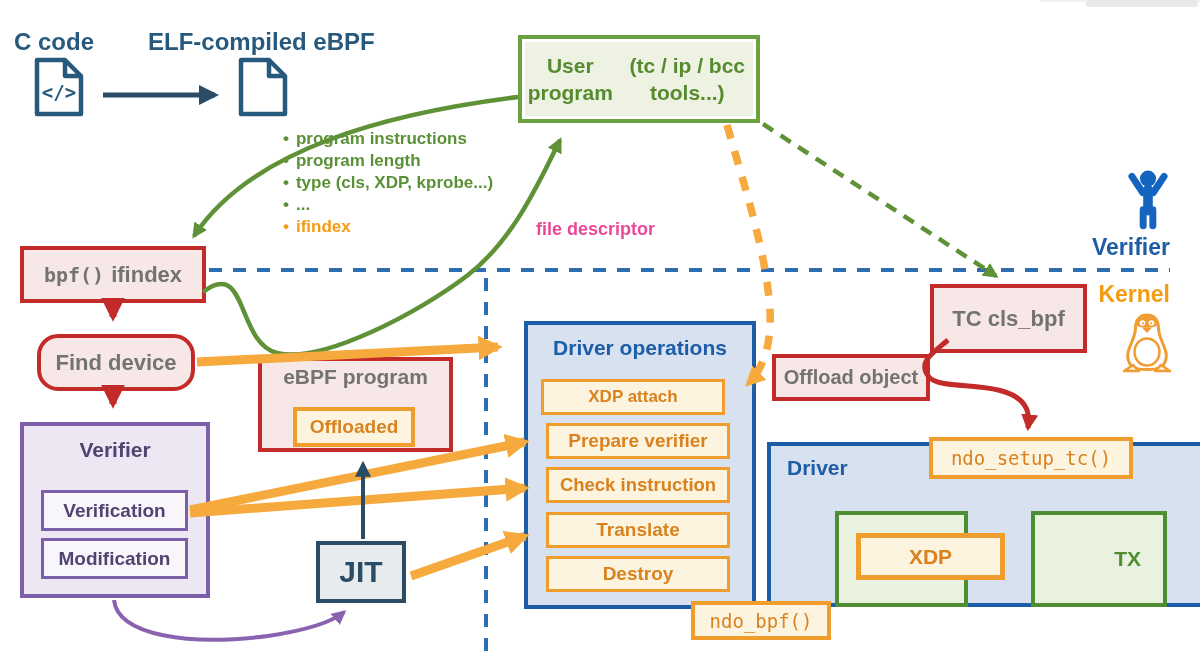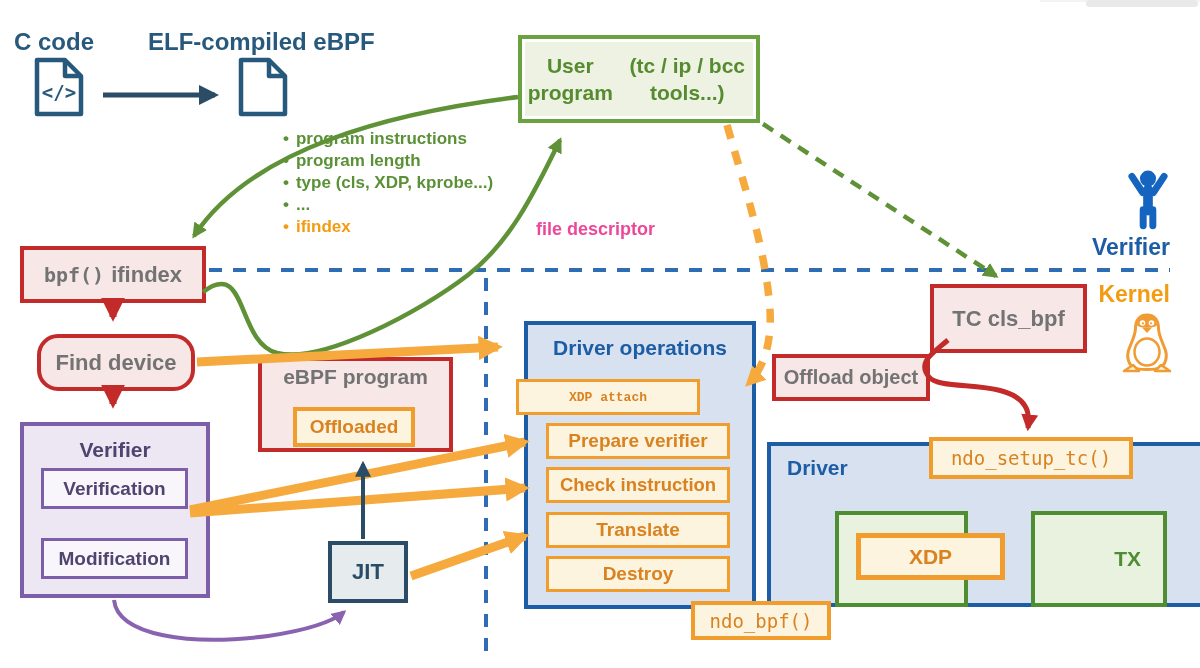--- a/index.html
+++ b/index.html
@@ -72,34 +72,34 @@
   <div class="box red t600" style="left:20px;top:246px;width:186px;height:57px;font-size:22px;">
     <span class="mono" style="font-size:20px;">bpf()</span>
     <span style="margin-left:7px;">ifindex</span>
   </div>
 
   <div class="box red t600" style="left:37px;top:334px;width:158px;height:57px;font-size:22px;border-radius:21px;">Find device</div>
 
   <div class="box purple" style="left:20px;top:422px;width:190px;height:176px;align-items:flex-start;">
     <div class="t600" style="margin-top:12px;font-size:21px;">Verifier</div>
   </div>
-  <div class="box purple-inner t600" style="left:41px;top:468px;width:147px;height:41px;font-size:19px;">Verification</div>
+  <div class="box purple-inner t600" style="left:41px;top:490px;width:147px;height:41px;font-size:19px;">Verification</div>
   <div class="box purple-inner t600" style="left:41px;top:538px;width:147px;height:41px;font-size:19px;">Modification</div>
 
   <div class="box red" style="left:258px;top:357px;width:195px;height:95px;align-items:flex-start;">
     <div class="t600" style="margin-top:4px;font-size:21px;">eBPF program</div>
   </div>
   <div class="box orange-thick t600" style="left:293px;top:407px;width:122px;height:40px;font-size:19px;">Offloaded</div>
 
-  <div class="box navy t600" style="left:328px;top:541px;width:80px;height:62px;font-size:22px;">JIT</div>
+  <div class="box navy t600" style="left:316px;top:541px;width:90px;height:62px;font-size:30px;">JIT</div>
 
   <div class="box blue" style="left:524px;top:321px;width:232px;height:288px;align-items:flex-start;">
     <div class="t600" style="margin-top:11px;font-size:21px;font-weight:700;">Driver operations</div>
   </div>
-  <div class="box orange t600" style="left:516px;top:379px;width:184px;height:36px;font-size:13px;font-family:Liberation Mono, monospace;">XDP attach</div>
+  <div class="box orange t600" style="left:541px;top:379px;width:184px;height:36px;font-size:17px;">XDP attach</div>
   <div class="box orange t600" style="left:546px;top:423px;width:184px;height:36px;font-size:19px;">Prepare verifier</div>
   <div class="box orange t600" style="left:546px;top:467px;width:184px;height:36px;font-size:18.5px;">Check instruction</div>
   <div class="box orange t600" style="left:546px;top:512px;width:184px;height:36px;font-size:19px;">Translate</div>
   <div class="box orange t600" style="left:546px;top:556px;width:184px;height:36px;font-size:19px;">Destroy</div>
 
   <div class="box orange-thick mono" style="left:691px;top:601px;width:140px;height:39px;font-size:19px;z-index:3;">ndo_bpf()</div>
 
   <div class="box red t600" style="left:930px;top:284px;width:157px;height:69px;font-size:22px;">TC cls_bpf</div>
   <div class="box red t600" style="left:772px;top:354px;width:158px;height:47px;font-size:20px;">Offload object</div>
 

